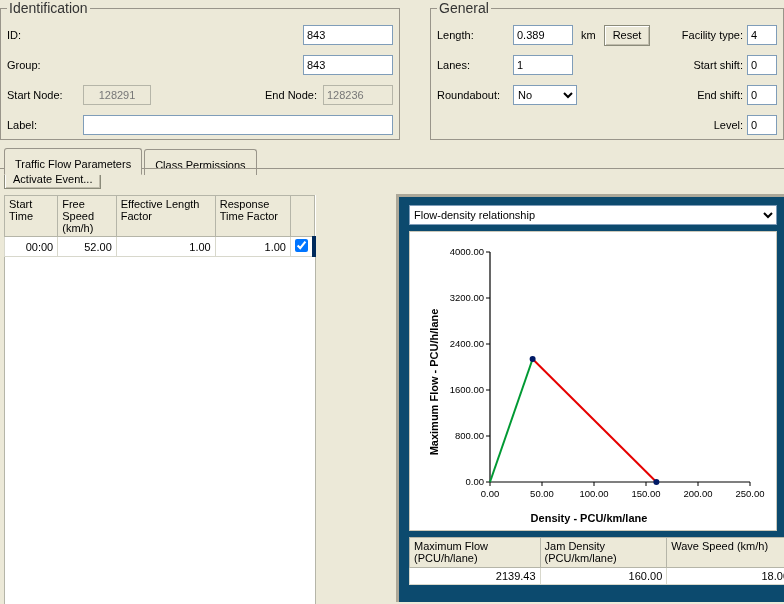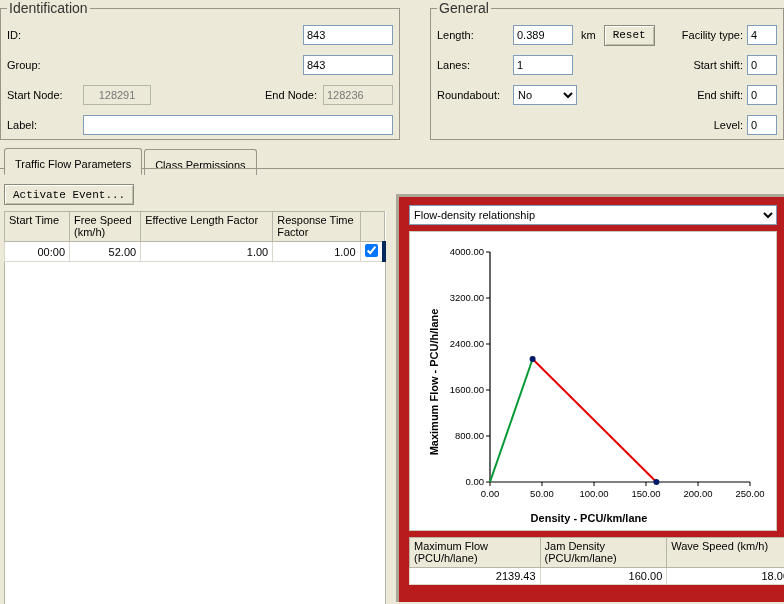--- a/index.html
+++ b/index.html
@@ -29,21 +29,21 @@
     height: 20px; border: 1px solid #7f9db9; background: #fff;
     font-family: Tahoma, Arial, sans-serif; font-size: 11px; padding: 1px 3px;
   }
   input[readonly] { background: #ece9d8; color: #777; border: 1px solid #b5b5a8;}
   select {
     height: 20px; border: 1px solid #7f9db9; background: #fff;
     font-family: Tahoma, Arial, sans-serif; font-size: 11px;
   }
   .btn {
     height: 21px; border: 1px solid #8b8b7a; background: #ece9d8;
-    font-family: Liberation Mono, monospace; font-size: 11px;
+    font-family: Liberation Sans, sans-serif; font-size: 11px;
     padding: 1px 8px; cursor: default;
     box-shadow: inset 1px 1px 0 #fff, inset -1px -1px 0 #c0bcac;
   }
   
   .tabstrip {
     position: absolute; left: 4px; top: 148px; display: flex; align-items: flex-end;
   }
   .tab {
     border: 1px solid #99958a; border-bottom: none;
     background: #ece9d8; padding: 9px 10px 4px 10px;
@@ -53,21 +53,21 @@
   .tab.active {
     background: #ece9d8; position: relative; z-index: 2;
     border-bottom: 1px solid #ece9d8;
   }
   .tab-line {
     position: absolute; left: 0; top: 168px; width: 784px; height: 1px;
     background: #99958a;
   }
   
   .left-panel {
-    position: absolute; left: 4px; top: 180px; width: 382px; height: 424px;
+    position: absolute; left: 4px; top: 164px; width: 312px; height: 424px;
   }
   .activate-btn { margin: 4px 0 6px 0; }
   table.grid {
     border-collapse: collapse; width: 100%; background: #fff;
     border: 1px solid #b5b5a8;
   }
   table.grid th {
     text-align: left; font-weight: normal; font-size: 11px;
     background: #ece9d8; border: 1px solid #b5b5a8; padding: 2px 4px;
     vertical-align: top; height: 30px;
@@ -81,21 +81,21 @@
   }
   
   .right-panel {
     position: absolute; left: 396px; top: 176px; width: 388px; height: 428px;
     background:#ece9d8;
   }
   .right-inner {
     position:absolute; top:18px; left:0; width:388px; height:408px;
     border-top: 3px solid #aca899;
     border-left: 3px solid #aca899;
-    background:#b91c1c;
+    background:#0c4a6e;
     padding-top: 8px;
   }
   .chart-select {
     display: block; width: 368px; margin: 0 0 6px 10px;
   }
   .chart-box {
     background: #fff; border: 1px solid #ccc9ba; width: 368px; height: 300px;
     margin: 4px 0 6px 10px; position: relative;
   }
   .chart-box svg { position: absolute; top: 0; left: 0; }

